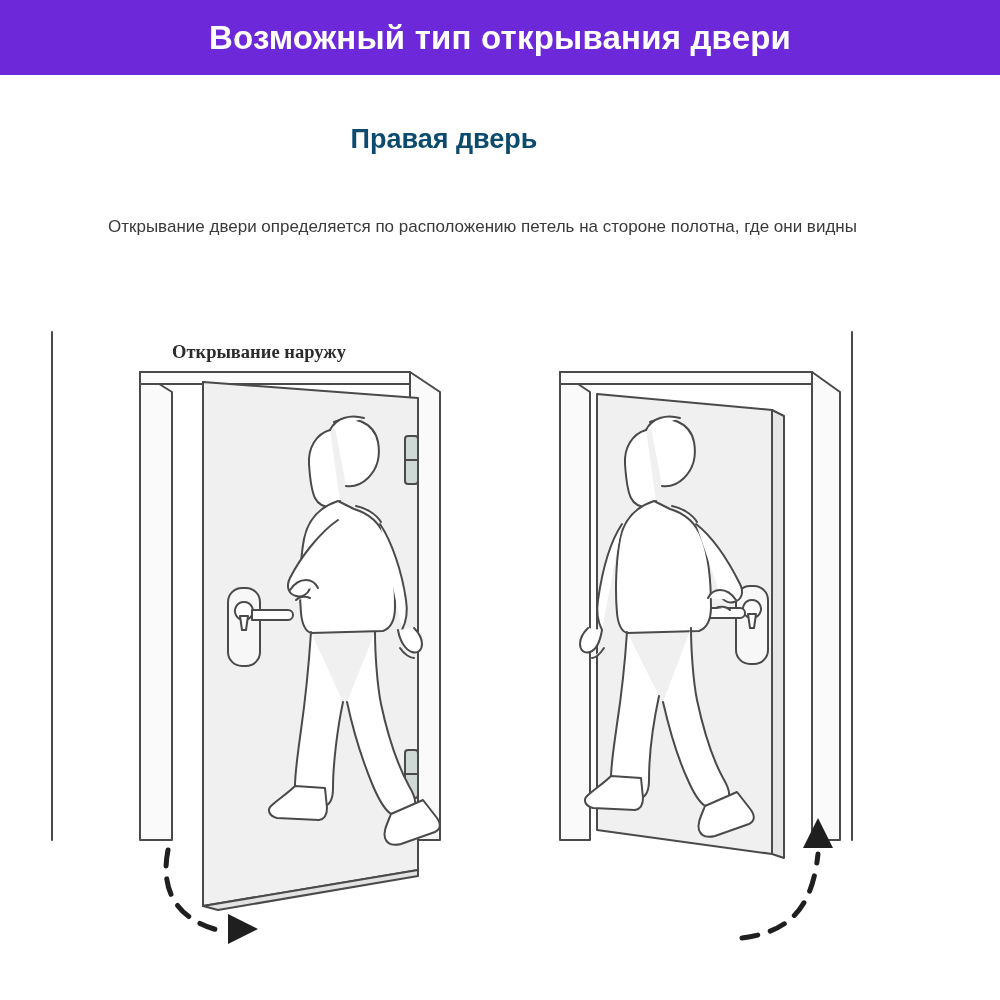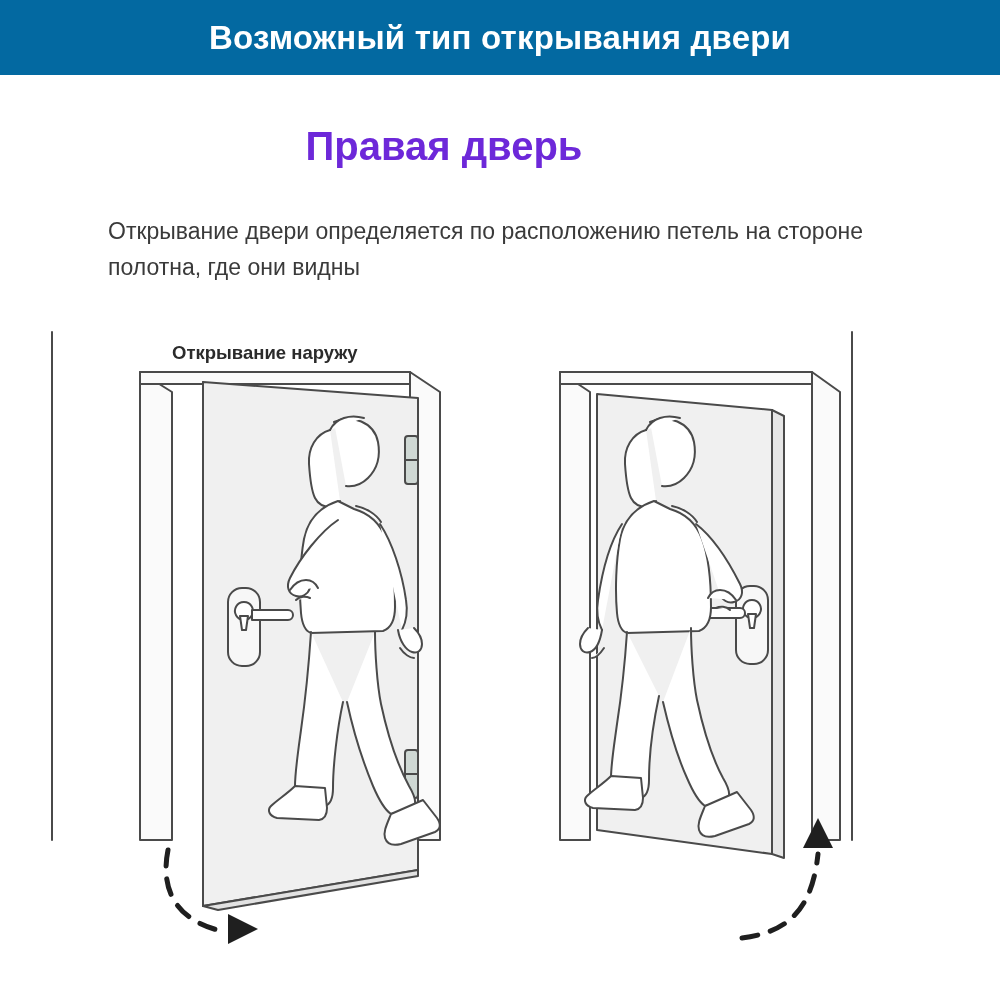--- a/index.html
+++ b/index.html
@@ -22,61 +22,62 @@
     background: #ffffff;
     box-sizing: border-box;
   }
   
   .header-bar {
     position: absolute;
     left: 0;
     top: 0;
     width: 1000px;
     height: 75px;
-    background: #0369a1;
+    background: #6d28d9;
     display: flex;
     align-items: center;
     justify-content: center;
   }
   .header-title {
     color: #ffffff;
     font-size: 33px;
     font-weight: bold;
     letter-spacing: 0.2px;
     text-align: center;
     line-height: 1;
   }
   
   .subtitle {
     position: absolute;
     left: 0;
     top: 124px;
     width: 888px;
     text-align: center;
-    font-size: 40px;
+    font-size: 27px;
     font-weight: bold;
-    color: #6d28d9;
+    color: #0c4a6e;
   }
   .description {
     position: absolute;
     left: 108px;
     top: 214px;
     width: 790px;
-    font-size: 23px;
+    font-size: 17px;
     line-height: 1.55;
     color: #3a3a3a;
     text-align: left;
   }
   
   .diagram {
     position: absolute;
     left: 0;
     top: 310px;
     width: 873px;
     height: 680px;
+    font-family: Liberation Serif, serif;
   }
   .caption {
     position: absolute;
     font-size: 18.5px;
     font-weight: bold;
     color: #2b2b2b;
     white-space: nowrap;
   }
   .caption-left { left: 172px; top: 32px; }
   .caption-right { left: 590px; top: 32px; }

